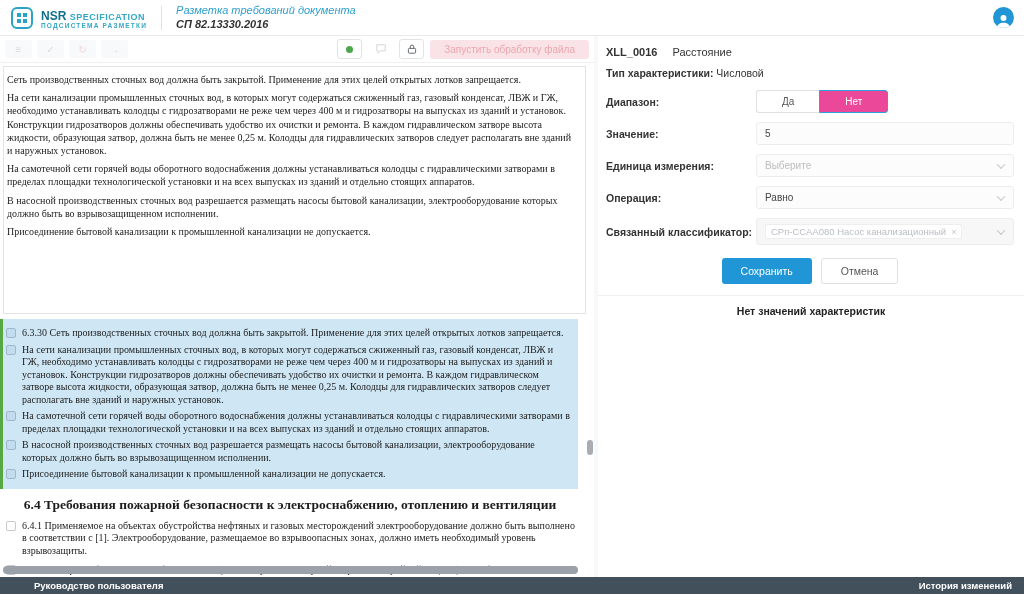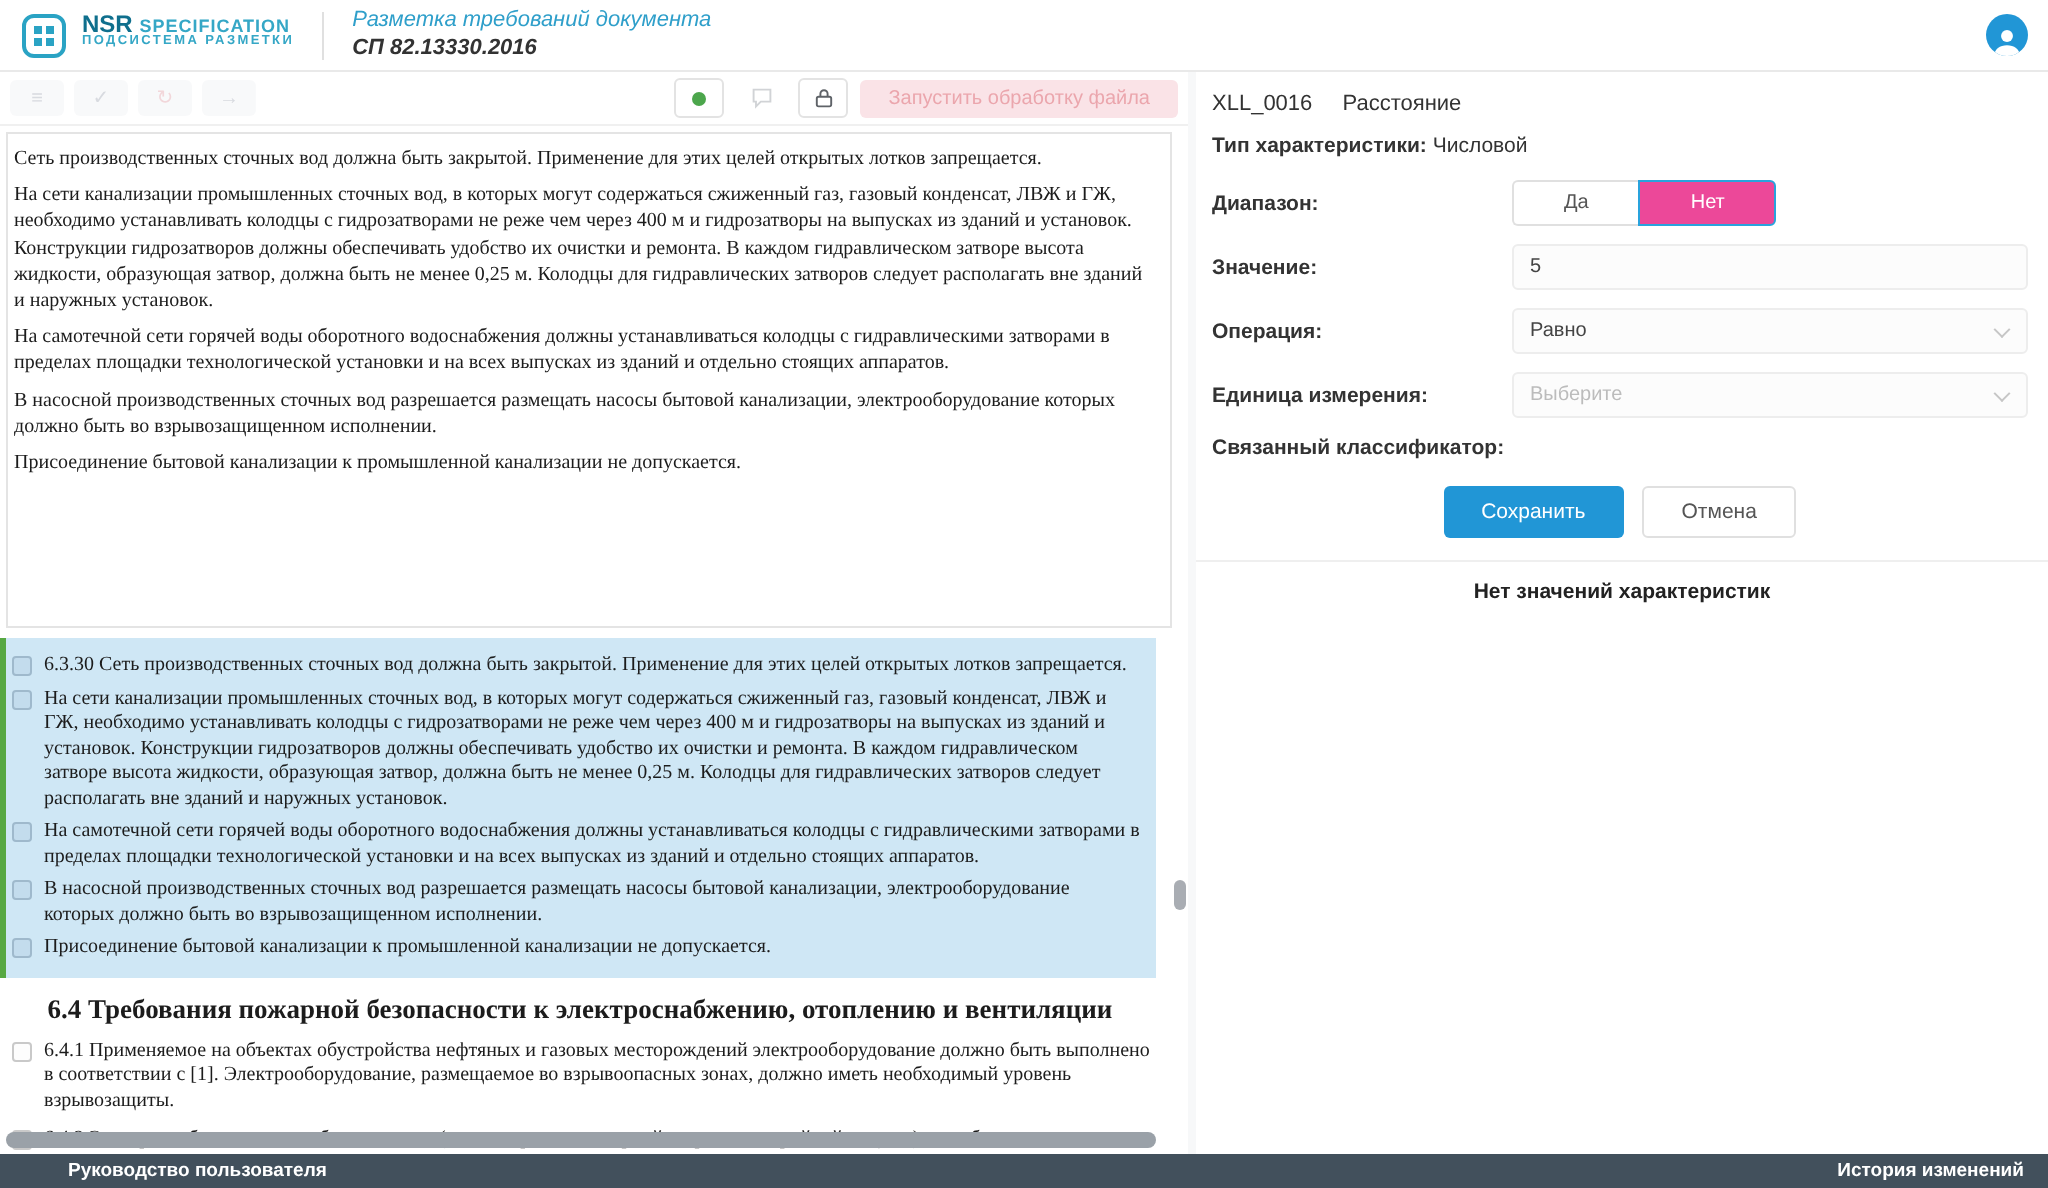--- a/index.html
+++ b/index.html
@@ -2,21 +2,21 @@
 <html><head>
 <meta charset="utf-8">
 <style>
   * { box-sizing: border-box; margin: 0; padding: 0; }
   html,body { width:1024px; height:594px; overflow:hidden;
     font-family:"Liberation Sans", sans-serif; background:#f7f8f9; }
 
   
   .header { height:36px; background:#fff; border-bottom:1px solid #e9e9e9;
     display:flex; align-items:center; padding:0 10px; }
-  .logo { display:flex; align-items:flex-start; gap:7px; }
+  .logo { display:flex; align-items:flex-end; gap:7px; }
   .logo-text { line-height:1.05; }
   .brand-line { font-size:12px; font-weight:bold; color:#0f6f8d; white-space:nowrap; }
   .brand-suffix { font-size:9px; font-weight:600; color:#35a7c6; letter-spacing:.5px; }
   .brand-sub { font-size:6.5px; color:#35a7c6; letter-spacing:1.2px; font-weight:600; }
   .header-divider { width:1px; height:24px; background:#e0e0e0; margin:0 14px; }
   .doc-title { line-height:1.25;font-style:italic; }
   .doc-title-1 { color:#2f9fca; font-size:11px; }
   .doc-title-2 { color:#333; font-weight:bold; font-size:11px; }
   .avatar { margin-left:auto; width:21px; height:21px; border-radius:50%;
     background:#2196d6; overflow:hidden; display:flex; align-items:flex-end; justify-content:center; cursor:pointer; }
@@ -69,21 +69,21 @@
   .plain-items .req-item { margin:7px 0; }
 
   .h-scrollbar { position:absolute; left:3px; bottom:3px; width:575px; height:8px;
     background:#9aa1a8; border-radius:4px; cursor:pointer; }
   .v-thumb { position:absolute; right:1px; top:404px; width:6px; height:15px;
     background:#a9adb3; border-radius:3px; cursor:pointer; }
 
   
   .form { padding:8px 10px 0 8px; font-size:10.5px; color:#333; }
   .char-title { font-size:11px; margin:2px 0 9px; }
-  .char-code { font-weight:normal; }
+  .char-code { font-weight:bold; }
   .char-name { margin-left:12px; }
   .char-type { margin-bottom:11px; }
   .b { font-weight:bold; }
   .form-row { display:flex; align-items:center; margin-bottom:9px; }
   .form-label { width:150px; flex:none; font-weight:bold; }
   .control { flex:1; position:relative; }
 
   .toggle { display:inline-flex; }
   .tg-btn { font-size:10px; padding:5px 25px; border:1px solid #e0e0e0;
     background:#fff; color:#555; cursor:pointer; }
@@ -257,41 +257,50 @@
       </div>
 
       <div class="form-row">
         <div class="form-label">Значение:</div>
         <div class="control">
           <input class="input" type="text" value="5" style="">
         </div>
       </div>
 
       <div class="form-row">
+        <div class="form-label">Единица измерения:</div>
+        <div class="control">
+          <div class="select">
+            <span class="placeholder">Выберите</span>
+          </div>
+          <span class="chev"></span>
+        </div>
+      </div>
+
+      <div class="form-row">
         <div class="form-label">Операция:</div>
         <div class="control">
           <div class="select">
             <span>Равно</span>
           </div>
           <span class="chev"></span>
         </div>
       </div>
 
       <div class="form-row">
-        <div class="form-label">Единица измерения:</div>
-        <div class="control">
-          <div class="select">
-            <span class="placeholder">Выберите</span>
+        <div class="form-label">Связанный классификатор:</div>
+        <div class="control">
+          <div class="select select-disabled">
+            <span class="tag">
+              <span>СРп-ССАА080 Насос канализационный</span>
+              <span class="tag-close">×</span>
+            </span>
           </div>
           <span class="chev"></span>
         </div>
-      </div>
-
-      <div class="form-row">
-        <div class="form-label">Связанный классификатор:</div>
       </div>
 
       <div class="btn-row">
         <button class="save-btn">Сохранить</button>
         <button class="cancel-btn">Отмена</button>
       </div>
     </div>
 
     <div class="form-divider"></div>
     <div class="no-values">Нет значений характеристик</div>

